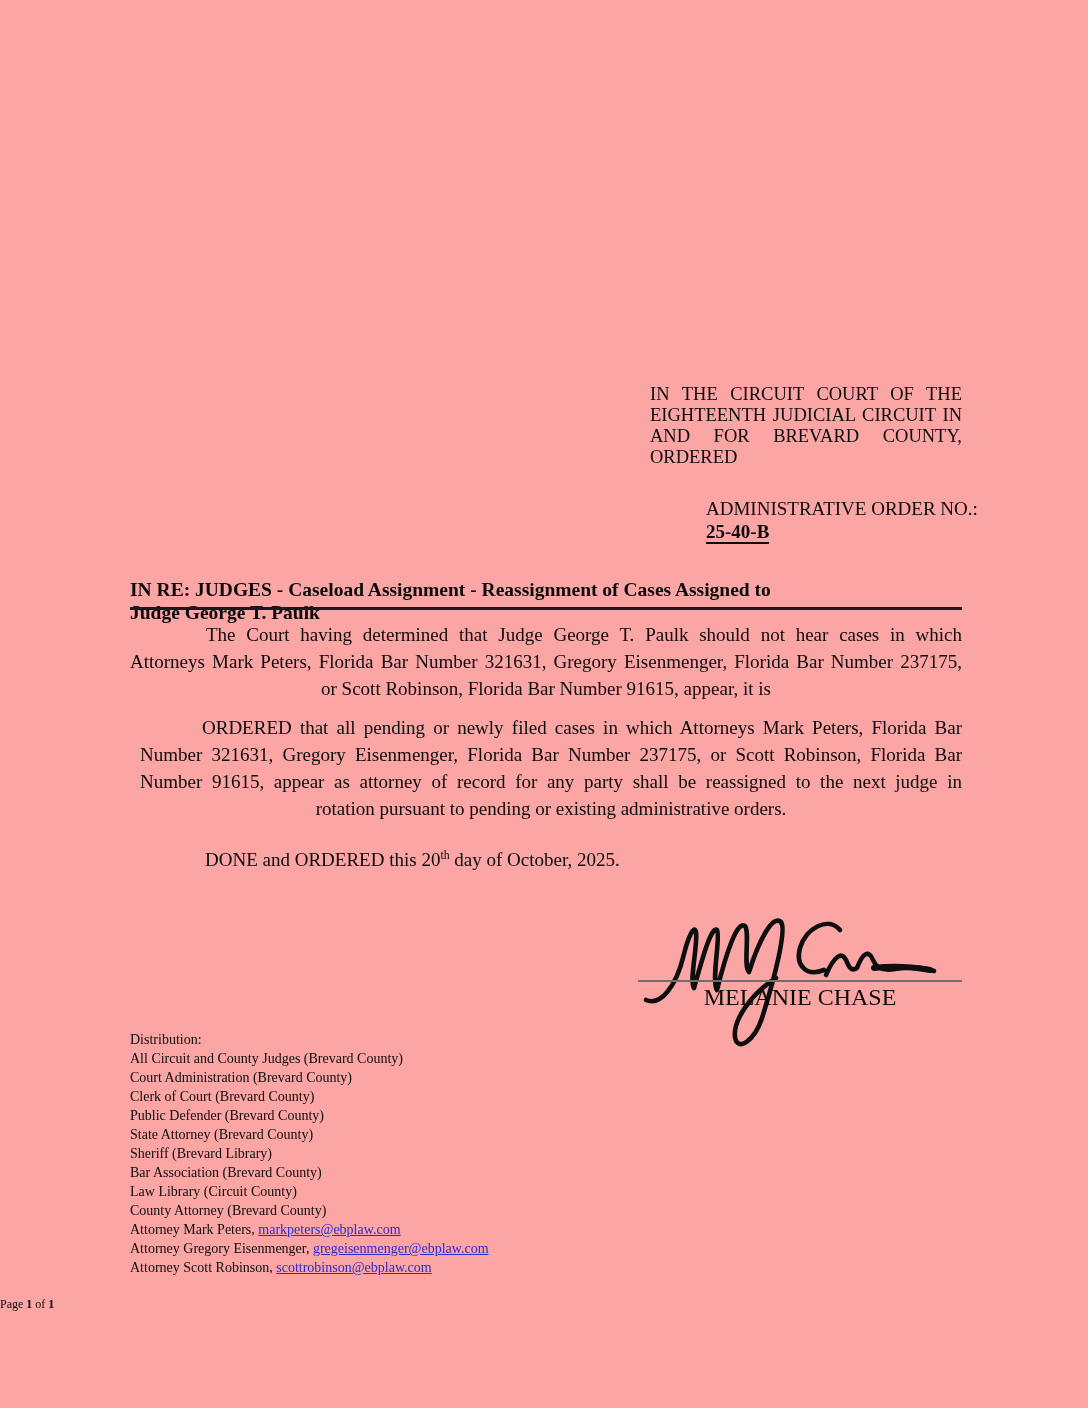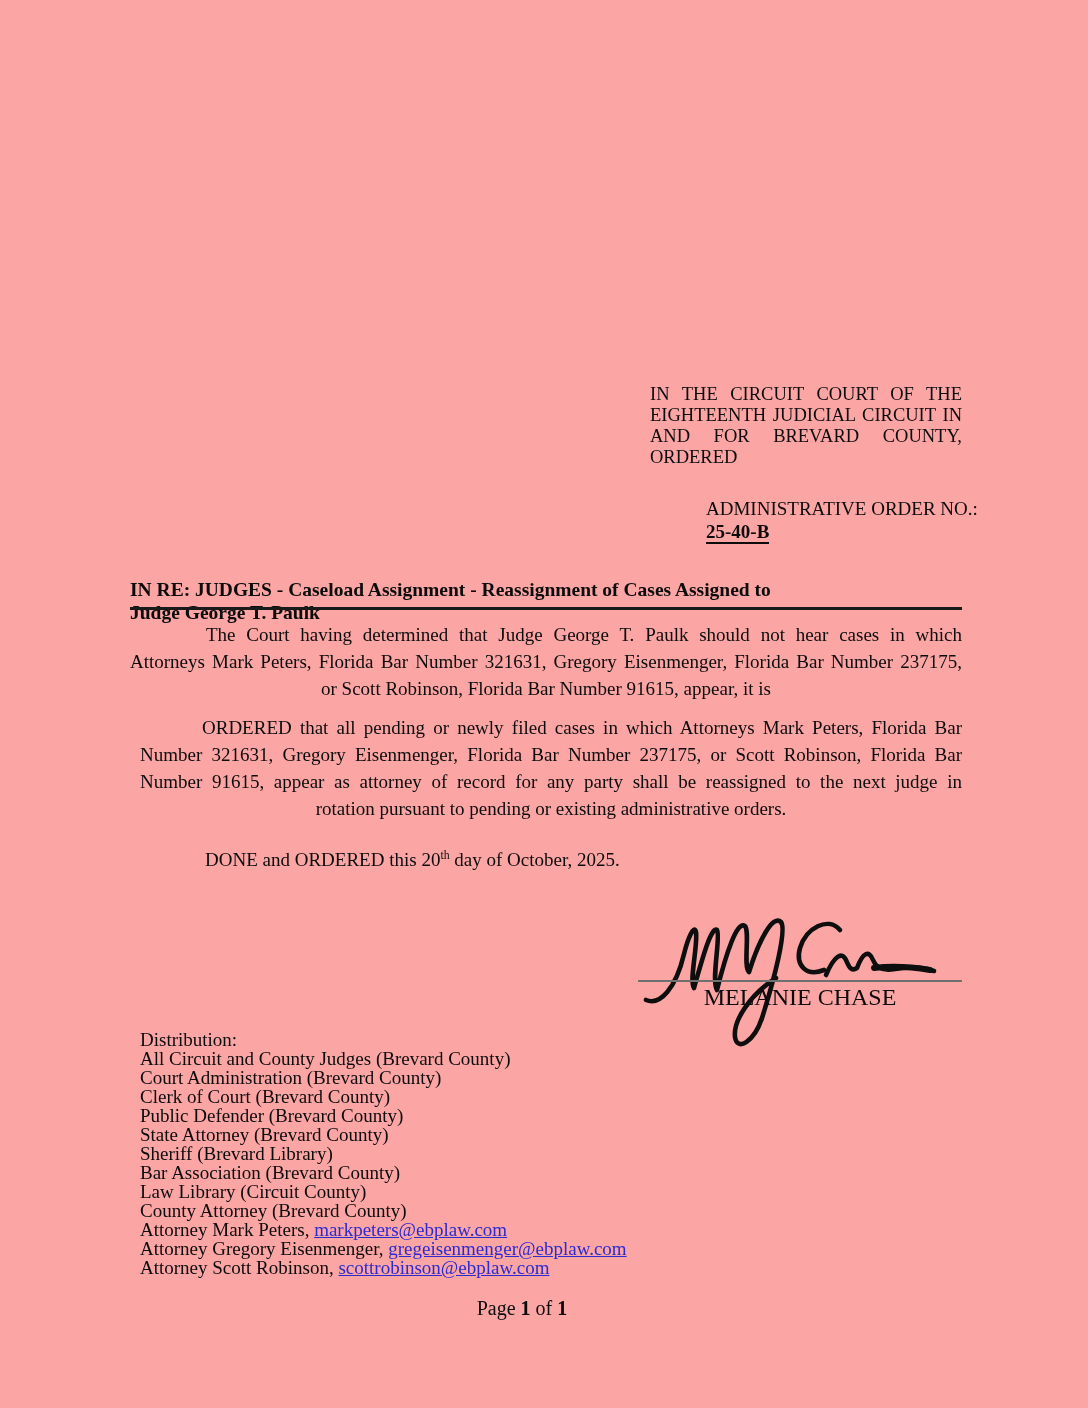--- a/index.html
+++ b/index.html
@@ -75,33 +75,33 @@
   }
   .sig-name-block {
     position: absolute;
     left: 638px; top: 986px; width: 324px;
     text-align: center; font-size: 24px; line-height: 22px;
   }
 
   
   .distribution {
     position: absolute;
-    left: 140px; top: 1030px; width: 500px;
-    font-size: 19px; line-height: 19px;
+    left: 130px; top: 1030px; width: 500px;
+    font-size: 14px; line-height: 19px;
   }
   .distribution a {
     text-decoration: underline;
     cursor: pointer;
   }
 
   
   .footer {
     position: absolute;
     left: 0; top: 1297px; width: 1044px;
-    text-align: center; font-size: 20px;
+    text-align: left; font-size: 12px;
   }
   .footer b { font-weight: bold; }
 </style>
 </head>
 <body>
 
 <div class="page">
 
   <div class="court-block">
     <div class="cline">IN THE CIRCUIT COURT OF THE</div>

